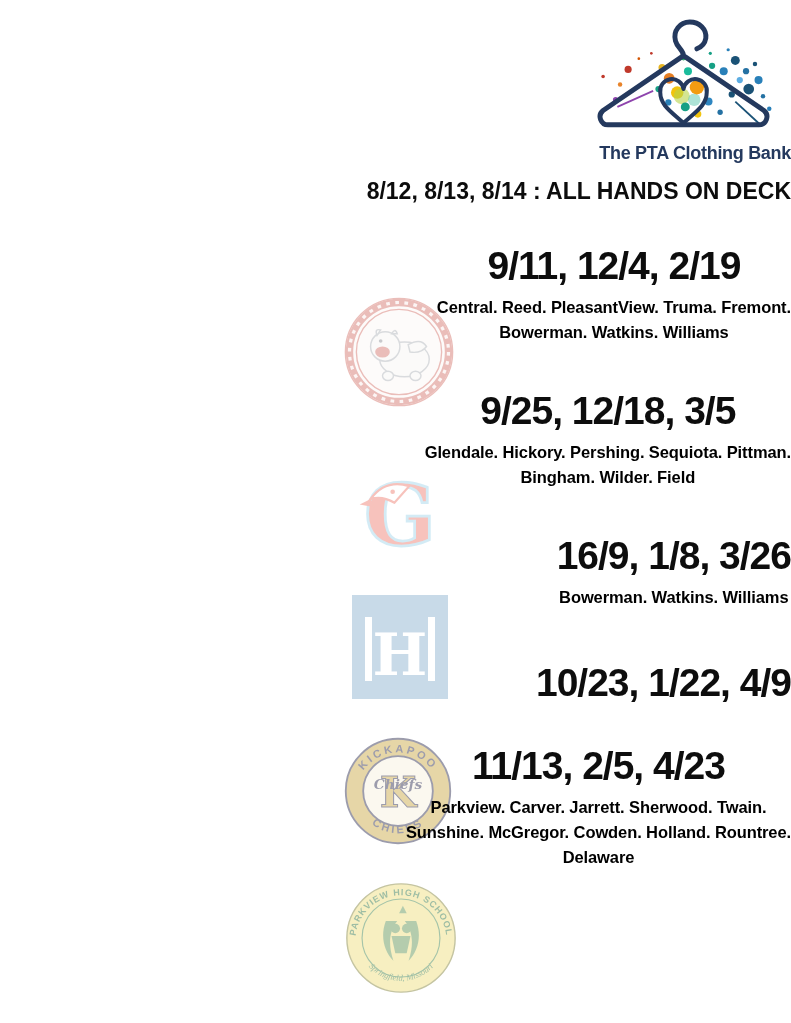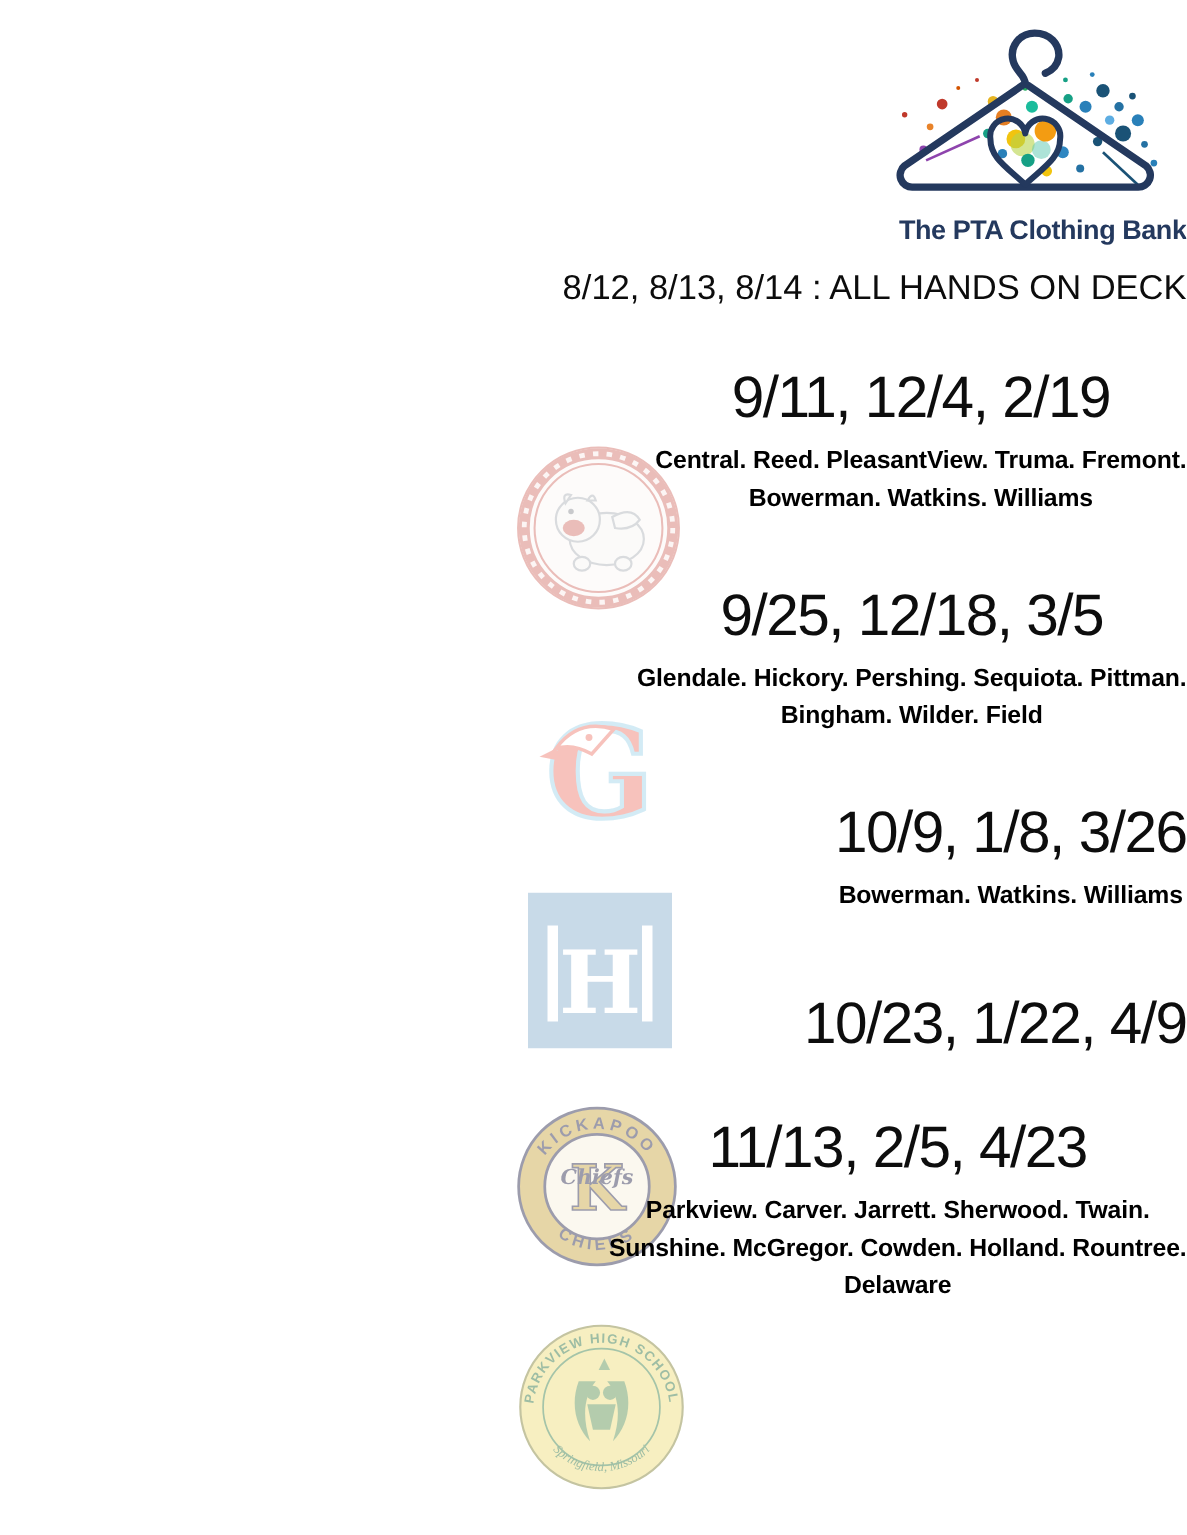--- a/index.html
+++ b/index.html
@@ -14,31 +14,31 @@
   .logo-svg { display:block; margin-top:14px; }
   .brand-wordmark {
     margin-top:-6px; color:#24395e; font-weight:700; font-size:18px;
     letter-spacing:-0.3px; line-height:22px;
   }
   .title {
     margin:16px 0 0; font-size:30.5px; font-weight:700; color:#0c0c0c;
     letter-spacing:-0.2px; line-height:36px; text-align:center;
   }
   .subtitle {
-    margin:13px 0 0; font-size:23px; font-weight:400; color:#0c0c0c;
+    margin:13px 0 0; font-size:23px; font-weight:700; color:#0c0c0c;
     line-height:28px; text-align:center;
   }
   .group { text-align:center; }
   .group-g1 { margin-top:38px; }
   .group-g2 { margin-top:43px; }
   .group-g3 { margin-top:43px; }
   .group-g4 { margin-top:50px; }
   .group-g5 { margin-top:37px; }
   .group-dates {
-    font-size:39px; font-weight:400; color:#0d0d0d;
+    font-size:39px; font-weight:700; color:#0d0d0d;
     letter-spacing:-1px; line-height:46px;
   }
   .group-body { margin-top:6px; }
   .group-line {
     font-size:16.5px; font-weight:700; color:#000000;
     line-height:25px; letter-spacing:-0.1px;
   }
 </style>
 </head>
 <body>
@@ -177,21 +177,21 @@
 
     <section class="group group-g2">
       <div class="group-dates">9/25, 12/18, 3/5</div>
       <div class="group-body">
         <div class="group-line">Glendale. Hickory. Pershing. Sequiota. Pittman.</div>
         <div class="group-line">Bingham. Wilder. Field</div>
       </div>
     </section>
 
     <section class="group group-g3">
-      <div class="group-dates">10/9, 1/8, 3/26</div>
+      <div class="group-dates">16/9, 1/8, 3/26</div>
       <div class="group-body">
         <div class="group-line">Bowerman. Watkins. Williams</div>
       </div>
     </section>
 
     <section class="group group-g4">
       <div class="group-dates">10/23, 1/22, 4/9</div>
     </section>
 
     <section class="group group-g5">

